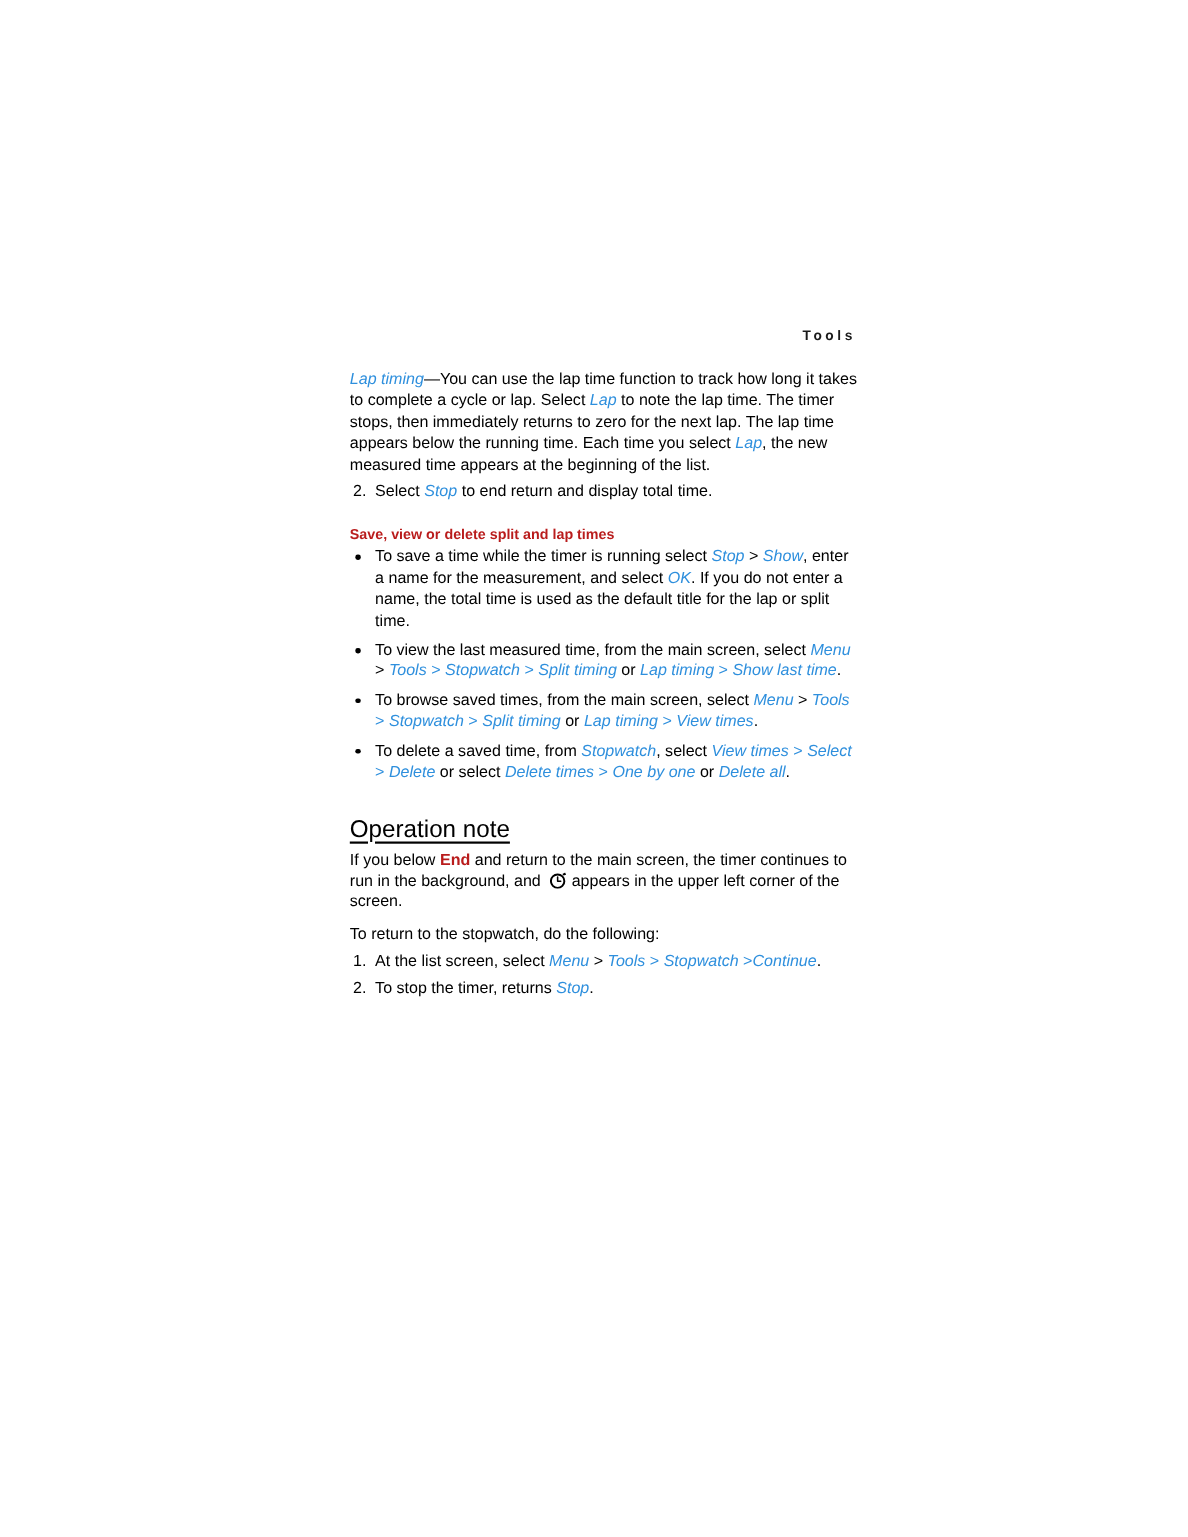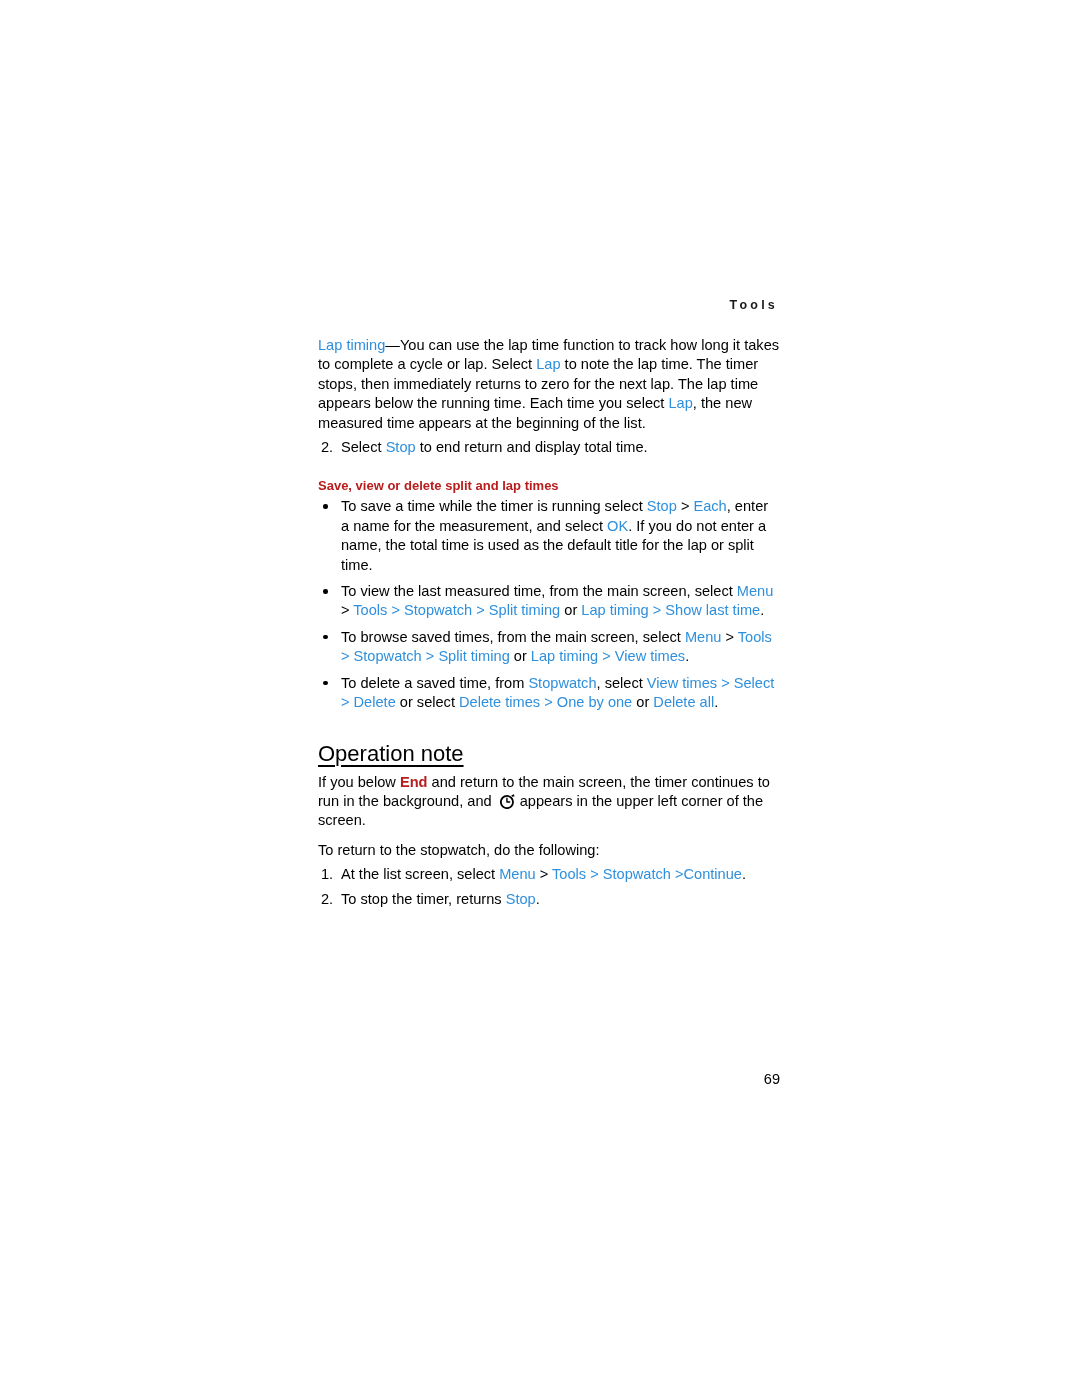--- a/index.html
+++ b/index.html
@@ -52,20 +52,21 @@
     text-align: left;
   }
 
   .para {
     margin: 0;
   }
 
   
   .ui {
     color: #2e8fdd;
+    font-style: italic;
   }
   .sep-blue {
     color: #2e8fdd;
     font-style: normal;
   }
   .bold {
     font-weight: bold;
     font-style: normal;
     color: #b91c1c;
   }
@@ -176,21 +177,21 @@
 
     <ol class="steps">
       <li><span class="num">2.</span><span>Select </span><span class="ui">Stop</span><span> to end return and display total time.</span></li>
     </ol>
 
     <h2 class="sub-head">Save, view or delete split and lap times</h2>
 
     <ul class="bullets">
 
       <li>
-        <span class="dot"></span><span>To save a time while the timer is running select </span><span class="ui">Stop</span><span> &gt; </span><span class="ui">Each</span><span>, enter a name for the measurement, and select </span><span class="ui">OK</span><span>. If you do not enter a name, the total time is used as the default title for the lap or split time.</span>
+        <span class="dot"></span><span>To save a time while the timer is running select </span><span class="ui">Stop</span><span> &gt; </span><span class="ui">Show</span><span>, enter a name for the measurement, and select </span><span class="ui">OK</span><span>. If you do not enter a name, the total time is used as the default title for the lap or split time.</span>
       </li>
 
       <li>
         <span class="dot"></span><span>To view the last measured time, from the main screen, select </span><span class="ui">Menu</span><span> &gt; </span><span class="ui">Tools</span><span class="sep-blue"> &gt; </span><span class="ui">Stopwatch</span><span class="sep-blue"> &gt; </span><span class="ui">Split timing</span><span> or </span><span class="ui">Lap timing</span><span class="sep-blue"> &gt; </span><span class="ui">Show last time</span><span>.</span>
       </li>
 
       <li>
         <span class="dot"></span><span>To browse saved times, from the main screen, select </span><span class="ui">Menu</span><span> &gt; </span><span class="ui">Tools</span><span class="sep-blue"> &gt; </span><span class="ui">Stopwatch</span><span class="sep-blue"> &gt; </span><span class="ui">Split timing</span><span> or </span><span class="ui">Lap timing</span><span class="sep-blue"> &gt; </span><span class="ui">View times</span><span>.</span>
       </li>
 
@@ -210,15 +211,14 @@
 
     <p class="para gap-top-10">To return to the stopwatch, do the following:</p>
 
     <ol class="steps gap-top-6">
       <li><span class="num">1.</span><span>At the list screen, select </span><span class="ui">Menu</span><span> &gt; </span><span class="ui">Tools</span><span class="sep-blue"> &gt; </span><span class="ui">Stopwatch</span><span class="sep-blue"> &gt;</span><span class="ui">Continue</span><span>.</span></li>
       <li><span class="num">2.</span><span>To stop the timer, returns </span><span class="ui">Stop</span><span>.</span></li>
     </ol>
 
   </div>
 
-  <div class="folio">69</div>
 
 </div>
 
 </body></html>

